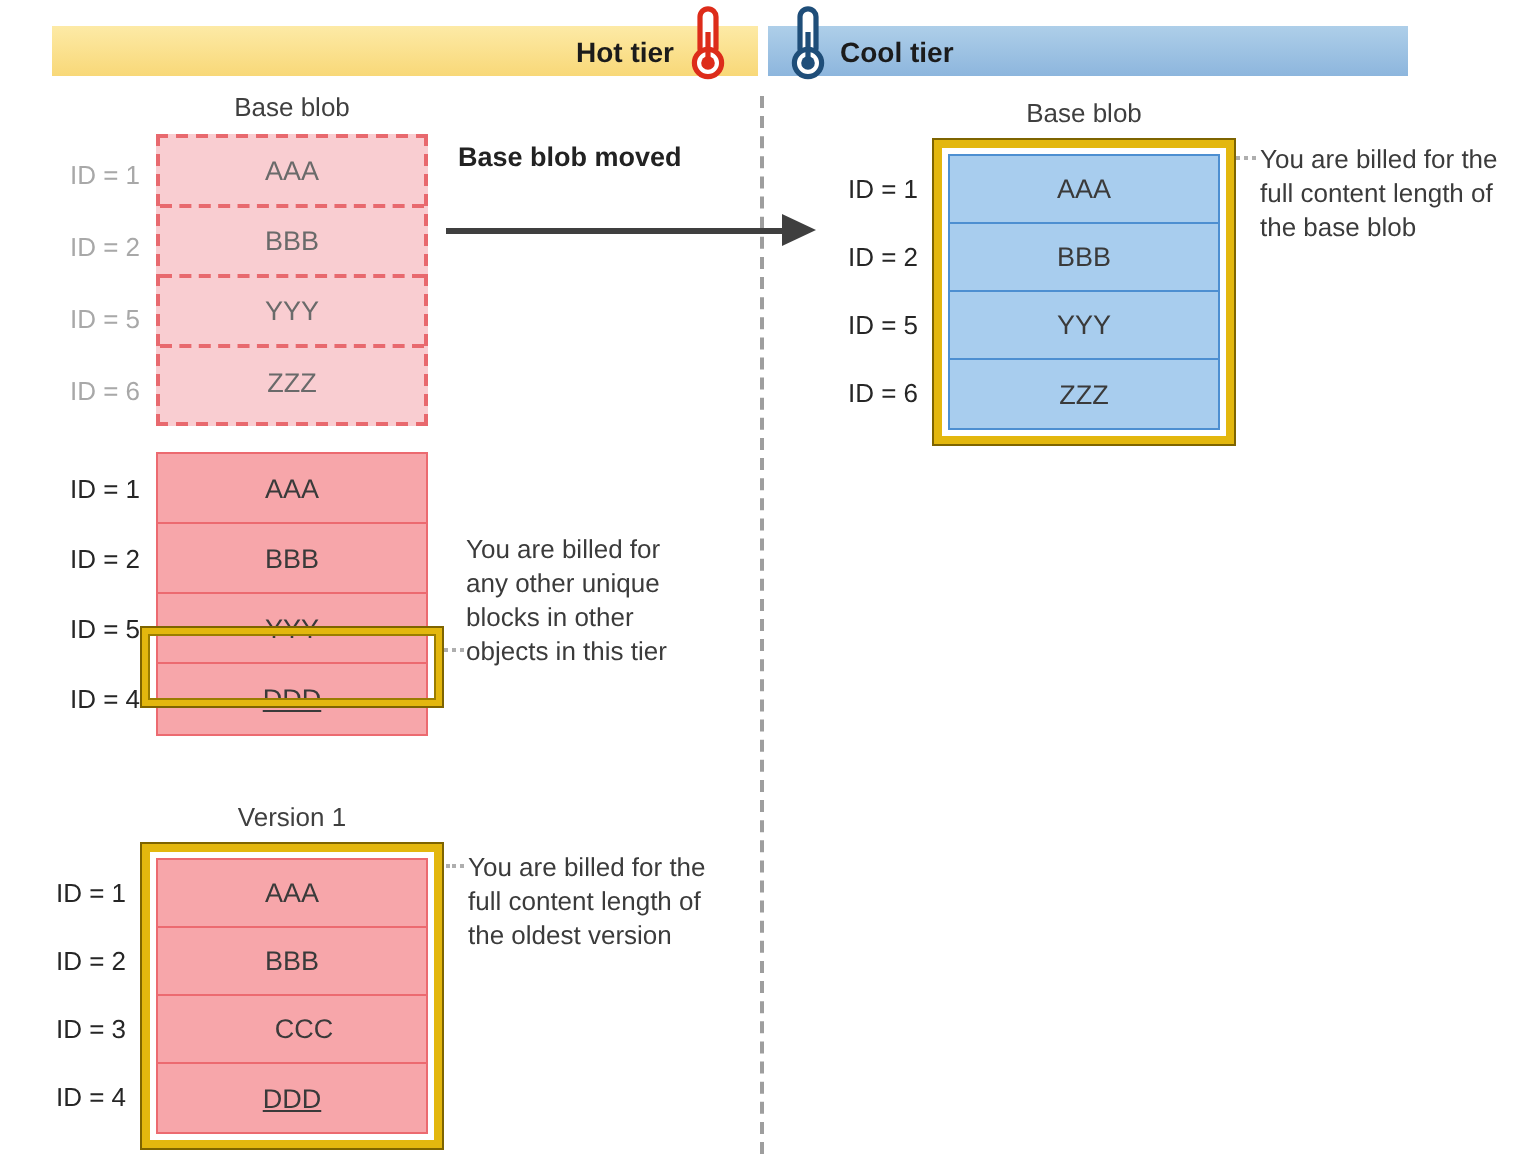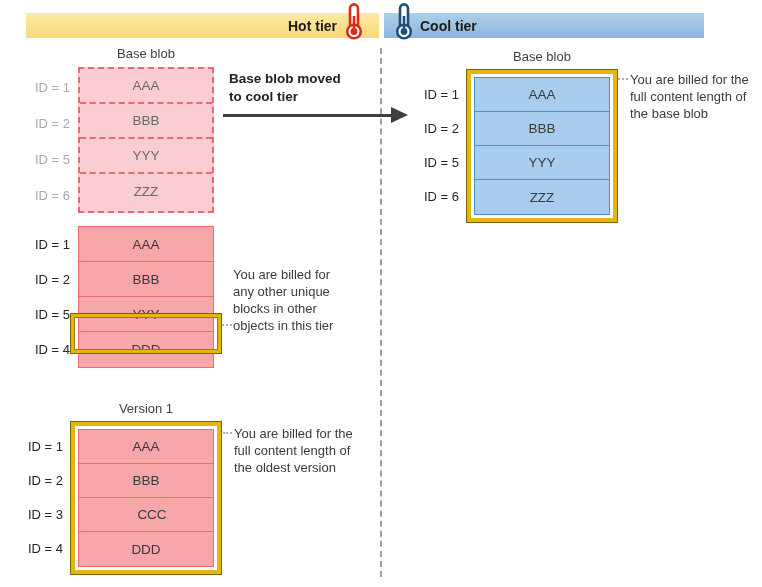--- a/index.html
+++ b/index.html
@@ -27,21 +27,21 @@
   .block-row { display:flex; align-items:center; justify-content:center; font-size:13.5px; color:#3a3a3a; }
 
   
   .faded-table { border:2px dashed #e8696e; background:#f9cdd1; }
   .faded-table .block-row { height:35px; border-bottom:2px dashed #e8696e; color:#6a6a6a; }
   .faded-table .block-row:last-child { border-bottom:none; }
 
   
   .pink-table { border:1px solid #ec6a70; background:#f7a6aa; }
   .pink-table .block-row { border-bottom:1px solid #ec6a70; }
-  .pink-table .block-row:last-child { border-bottom:none; }
+  .pink-table .block-row:last-child { border-bottom:none;text-decoration:underline; }
 
   
   .blue-table { border:1px solid #4d8fd1; background:#a8cdee; }
   .blue-table .block-row { height:34px; border-bottom:1px solid #4d8fd1; }
   .blue-table .block-row:last-child { border-bottom:none; }
 
   
   .gold-frame { border:4px solid #e3b70e; box-shadow:0 0 0 1px #7e6400; padding:3px; background:#fff; }
   .row-highlight { position:absolute; left:55px; top:314px; width:150px; height:39px;
                    border:3px solid #e3b70e; box-shadow:0 0 0 1px #7e6400, inset 0 0 0 1px #9a7d00;
@@ -101,21 +101,20 @@
         <div class="block-row">AAA</div>
         <div class="block-row">BBB</div>
         <div class="block-row">YYY</div>
         <div class="block-row">ZZZ</div>
       </div>
     </div>
   </div>
 
   <div class="move-note">
     <div>Base blob moved</div>
-    <div>to cool tier</div>
   </div>
   <div class="arrow-line"></div>
   <div class="arrow-head"></div>
 
   <div class="blob-section" style="left:6px; top:226px;">
     <div class="section-body">
       <div class="ids-col" style="width:56px; padding-top:1px;">
         <div class="id-cell" style="height:35px;">ID = 1</div>
         <div class="id-cell" style="height:35px;">ID = 2</div>
         <div class="id-cell" style="height:35px;">ID = 5</div>

